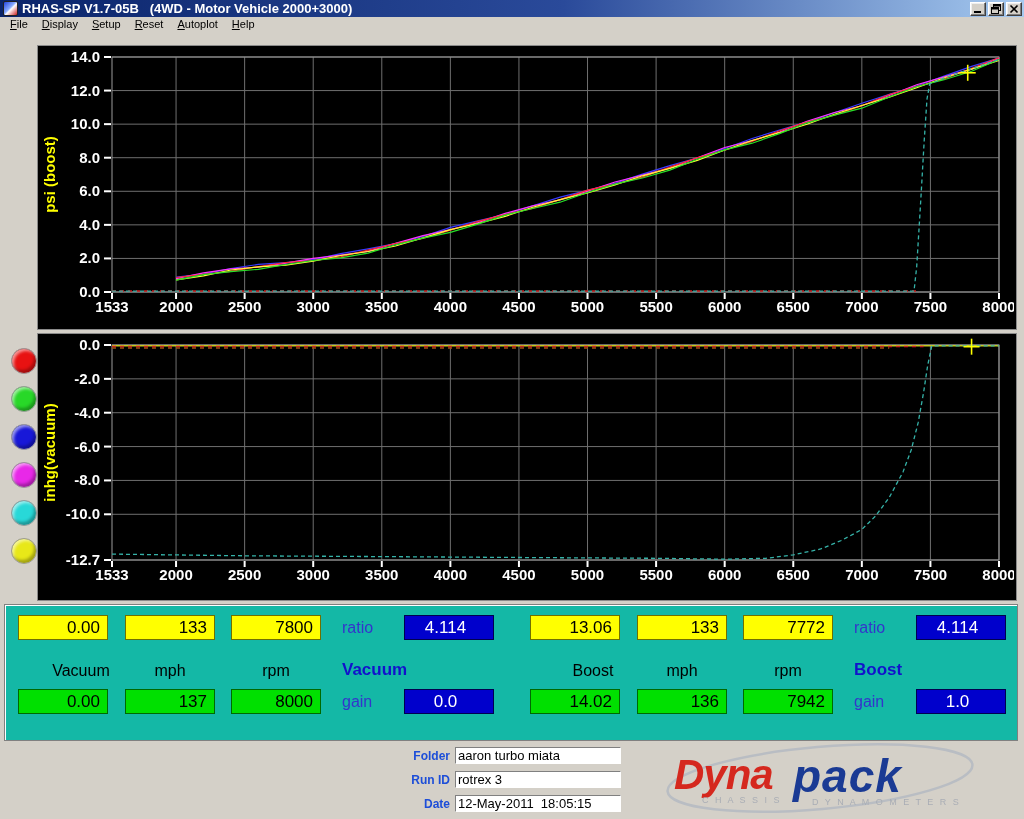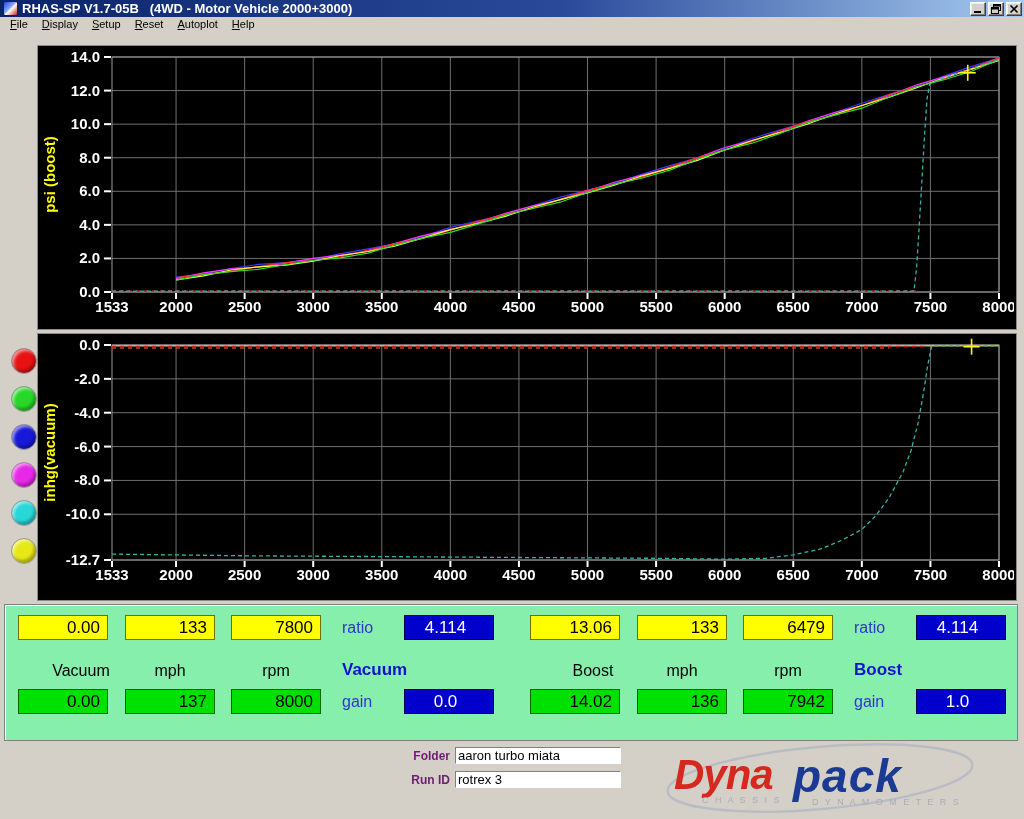--- a/index.html
+++ b/index.html
@@ -29,38 +29,38 @@
   
   .chart-panel{position:absolute;background:#000;border:1px solid #8a8a8a;box-sizing:border-box;}
   #chart-top{left:37px;top:45px;width:980px;height:285px;}
   #chart-bottom{left:37px;top:333px;width:980px;height:268px;}
   .chart-panel svg{position:absolute;left:0;top:0;}
   
   .legend-btn{position:absolute;left:11px;width:26px;height:26px;border-radius:50%;
     border:1px solid #9a9a9a;box-sizing:border-box;
     box-shadow:inset -2px -3px 3px rgba(0,0,0,.30),inset 2px 2px 3px rgba(255,255,255,.55);}
   
-  .readout{position:absolute;left:4px;top:604px;width:1014px;height:137px;background:#86efac;
+  .readout{position:absolute;left:4px;top:604px;width:1014px;height:137px;background:#14b8a6;
     border:1px solid #808080;box-sizing:border-box;box-shadow:inset 1px 1px 0 #ffffff;}
   .rgroup{position:absolute;top:0;width:508px;height:100%;}
   .vbox{position:absolute;height:25px;width:90px;font-size:17px;line-height:24px;text-align:right;
     padding-right:7px;box-sizing:border-box;color:#000;}
   .vbox.yellow{background:#ffff00;border:1px solid #707000;}
   .vbox.green{background:#00e000;border:1px solid #006a00;}
   .vbox.blue{background:#0000cc;color:#fff;border:1px solid #000050;text-align:center;}
   .collabel{position:absolute;top:57px;width:90px;font-size:16px;text-align:center;color:#000;}
   .bluelabel{position:absolute;left:337px;font-size:16px;color:#3434cc;}
   .sectionlabel{position:absolute;left:337px;top:55px;font-size:17px;font-weight:bold;color:#1212cc;}
   .r1{top:10px;} .r2{top:84px;}
   .c1{left:13px;} .c2{left:120px;padding-left:22px;} .c3{left:226px;} .c4{left:399px;}
   .lc1{left:31px;} .lc2{left:120px;} .lc3{left:226px;}
   
   .footer-row{position:absolute;height:17px;}
   .footer-label{position:absolute;left:372px;width:78px;font-size:12px;font-weight:bold;
-    text-align:right;color:#701a75;top:2px;}
+    text-align:right;color:#1d4ed8;top:2px;}
   .footer-input{position:absolute;left:455px;top:0;width:160px;height:15px;font-size:13px;
     font-family:"Liberation Sans",sans-serif;background:#fff;color:#000;
     border:1px solid;border-color:#808080 #ffffff #ffffff #808080;padding:0 2px;}
   .logo{position:absolute;left:660px;top:740px;width:320px;height:78px;}
 </style>
 </head>
 <body>
 
 <div id="win">
 
@@ -271,21 +271,21 @@
       <div class="vbox green r2 c1">0.00</div>
       <div class="vbox green r2 c2">137</div>
       <div class="vbox green r2 c3">8000</div>
       <span class="bluelabel" style="top:88px;">gain</span>
       <div class="vbox blue r2 c4">0.0</div>
     </div>
 
     <div class="rgroup" style="left:512px;">
       <div class="vbox yellow r1 c1">13.06</div>
       <div class="vbox yellow r1 c2">133</div>
-      <div class="vbox yellow r1 c3">6479</div>
+      <div class="vbox yellow r1 c3">7772</div>
       <span class="bluelabel" style="top:14px;">ratio</span>
       <div class="vbox blue r1 c4">4.114</div>
 
       <span class="collabel lc1">Boost</span>
       <span class="collabel lc2">mph</span>
       <span class="collabel lc3">rpm</span>
       <span class="sectionlabel">Boost</span>
 
       <div class="vbox green r2 c1">14.02</div>
       <div class="vbox green r2 c2">136</div>
@@ -295,20 +295,24 @@
     </div>
   </div>
 
   <div class="footer-row" style="left:0;top:747px;width:660px;">
     <span class="footer-label">Folder</span>
     <input class="footer-input" value="aaron turbo miata" style="">
   </div>
   <div class="footer-row" style="left:0;top:771px;width:660px;">
     <span class="footer-label">Run ID</span>
     <input class="footer-input" value="rotrex 3" style="">
+  </div>
+  <div class="footer-row" style="left:0;top:795px;width:660px;">
+    <span class="footer-label">Date</span>
+    <input class="footer-input" value="12-May-2011  18:05:15" style="">
   </div>
 
   <div class="logo">
     <svg width="320" height="78">
       <ellipse cx="160" cy="38" rx="153" ry="31" fill="none" stroke="#b9bdc3" stroke-width="2.5" transform="rotate(-5 160 38)"></ellipse>
       <text x="14" y="49" font-family="Liberation Sans, sans-serif" font-size="42" font-style="italic" font-weight="bold" fill="#d5281e" letter-spacing="-1">Dyna</text>
       <text x="133" y="52" font-family="Liberation Sans, sans-serif" font-size="46" font-style="italic" font-weight="bold" fill="#1a3a94" letter-spacing="1">pack</text>
       <text x="42" y="63" font-family="Liberation Sans, sans-serif" font-size="9" fill="#a9adb5" letter-spacing="2">C H A S S I S</text>
       <text x="152" y="65" font-family="Liberation Sans, sans-serif" font-size="9" fill="#a9adb5" letter-spacing="2">D Y N A M O M E T E R S</text>
     </svg>

